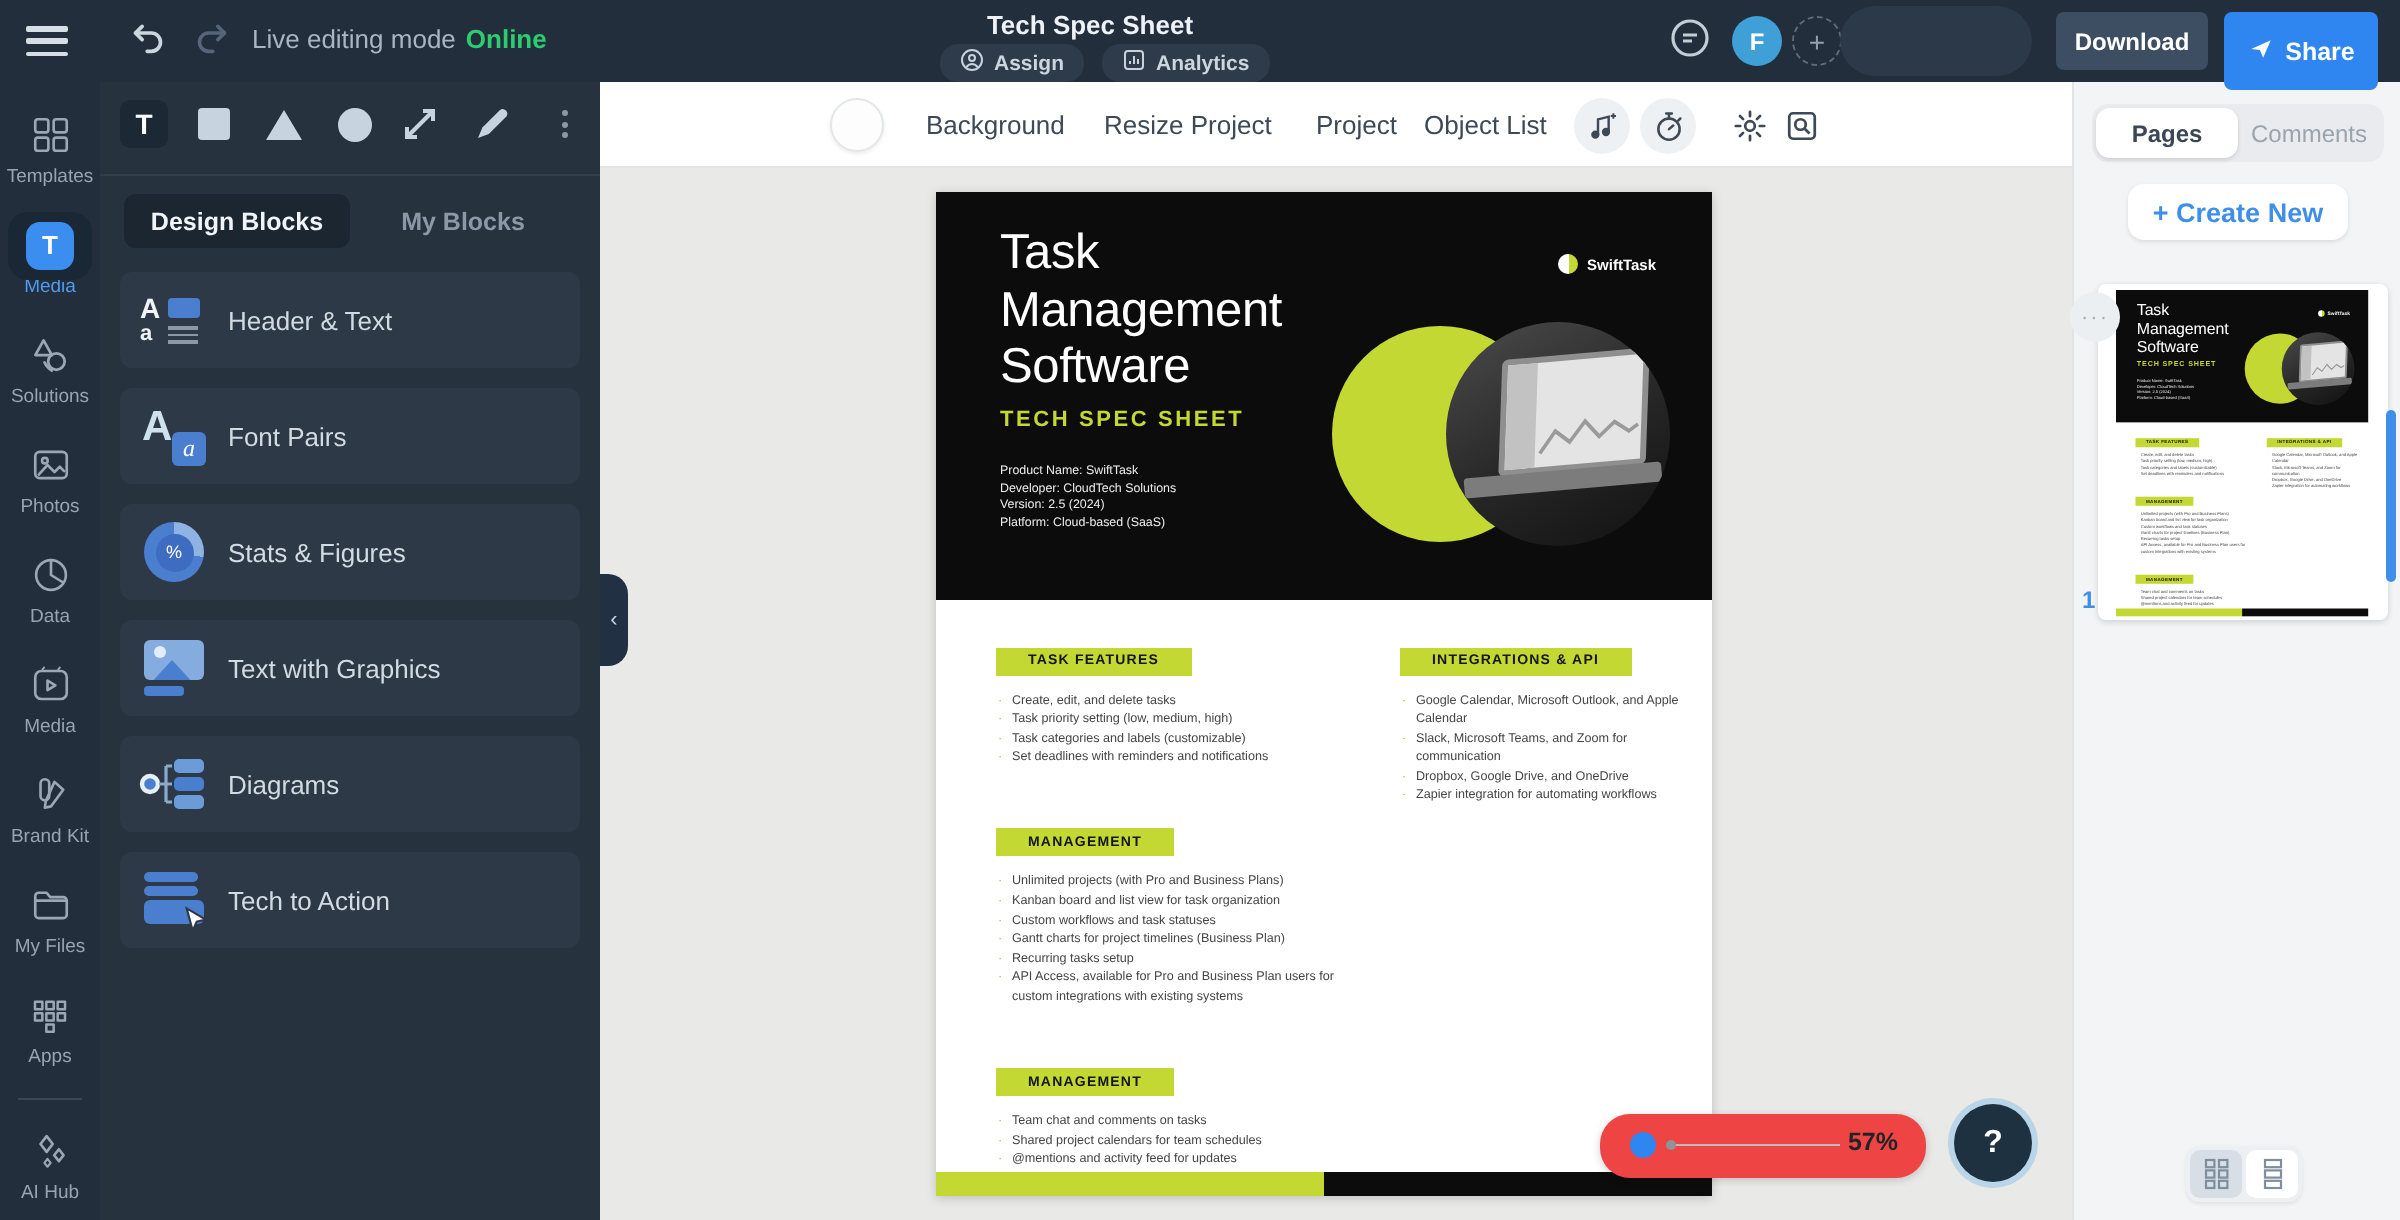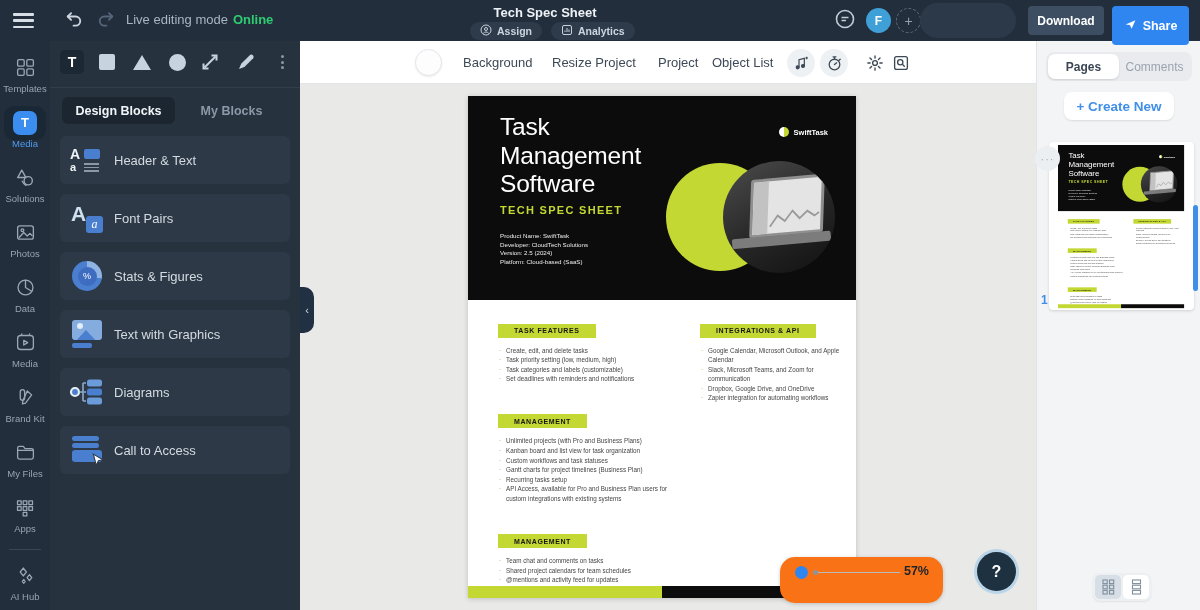--- a/index.html
+++ b/index.html
@@ -130,21 +130,21 @@
   .thumb-scale .doc-header,.thumb-scale .doc-body { cursor:default; }
   .thumb-dots { position:absolute; left:-2px; top:105px; width:25px; height:25px; border-radius:50%; background:#eceff2; color:#a7b0ba; font-size:11px; letter-spacing:1px; display:flex; align-items:center; justify-content:center; cursor:pointer; z-index:2; }
   .page-num { position:absolute; left:4px; top:252px; color:#3f8fe8; font-size:12px; font-weight:bold; }
   .panel-scrollbar { position:absolute; right:2px; top:164px; width:5px; height:86px; border-radius:3px; background:#3f8fe8; cursor:pointer; }
   .view-toggles { position:absolute; left:56px; top:532px; width:58px; height:28px; background:#edf0f2; border-radius:7px; display:flex; align-items:center; padding:2px; gap:2px; box-shadow:0 1px 2px rgba(0,0,0,0.08); }
   .view-btn { width:26px; height:24px; border-radius:5px; display:flex; align-items:center; justify-content:center; cursor:pointer; }
   .view-btn.active { background:#d7dee5; }
   .view-btn.white { background:#fff; }
 
   
-  .zoom-pill { position:absolute; left:780px; top:557px; width:163px; height:46px; background:#f97316; border-radius:15px; box-shadow:0 1px 4px rgba(0,0,0,0.18); z-index:25; }
+  .zoom-pill { position:absolute; left:800px; top:557px; width:163px; height:32px; background:#ef4444; border-radius:15px; box-shadow:0 1px 4px rgba(0,0,0,0.18); z-index:25; }
   .zoom-track { position:absolute; left:34px; top:14.5px; width:86px; height:1.5px; background:#b9bcbf; }
   .zoom-handle { position:absolute; left:15px; top:8.5px; width:13px; height:13px; border-radius:50%; background:#2f86f0; cursor:pointer; }
   .zoom-dot { position:absolute; left:33px; top:12.5px; width:5px; height:5px; border-radius:50%; background:#8f9499; }
   .zoom-value { position:absolute; right:14px; top:7px; font-size:12.5px; color:#1f2328; font-weight:bold; }
   .help-btn { position:absolute; left:977px; top:552px; width:39px; height:39px; border-radius:50%; background:#1d3140; box-shadow:0 0 0 3px rgba(178,208,231,0.85); color:#fff; font-size:16px; font-weight:bold; display:flex; align-items:center; justify-content:center; cursor:pointer; z-index:25; }
 </style>
 </head>
 <body>
 
 <div class="app">
@@ -402,21 +402,21 @@
           <span class="block-icon">
             <span class="ic-cta">
               <i class="cta-l1"></i>
               <i class="cta-l2"></i>
               <span class="cta-btn"></span>
               <svg width="14" height="14" viewBox="0 0 12 12">
                 <path d="M2 1 10.2 5.8 6.3 6.7 4.6 10.6 Z" fill="#fff" stroke="#2d3946" stroke-width="0.9"></path>
               </svg>
             </span>
           </span>
-          <span class="block-label">Call to Access</span>
+          <span class="block-label">Tech to Action</span>
         </div>
       </div>
   </aside>
 
   <div class="toolbar">
     <span class="bg-swatch"></span>
     <span class="tb-item-label" style="left:252px">Resize Project</span>
     <span class="tb-item-label" style="left:163px">Background</span>
     <span class="tb-item-label" style="left:358px">Project</span>
     <span class="tb-item-label" style="left:412px">Object List</span>

